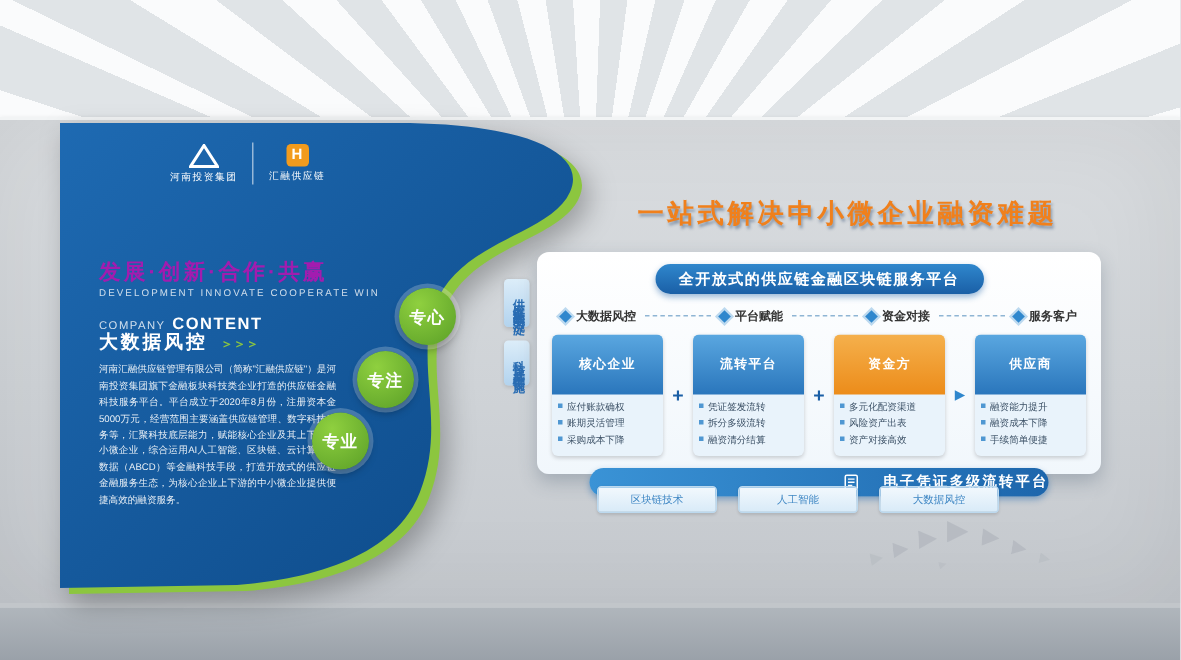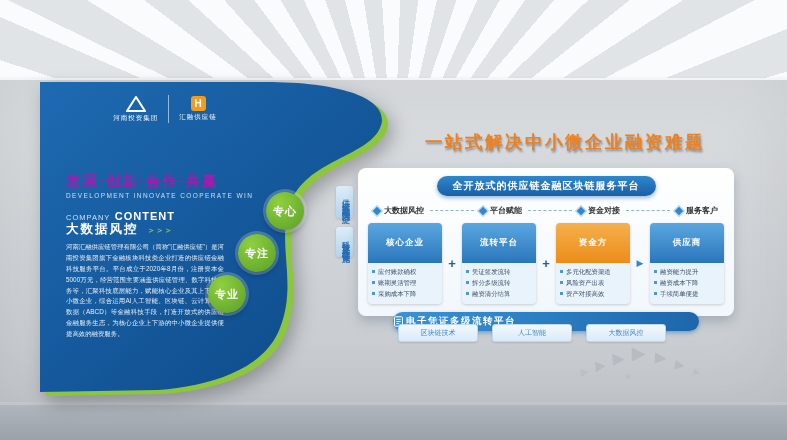--- a/index.html
+++ b/index.html
@@ -80,21 +80,21 @@
   .card.orange .chead { background:linear-gradient(180deg,#f5b04c,#ec8c1a); }
   .cbody { padding:3px 4px 4px; }
   .citem { font-size:6.4px; color:#3c5166; line-height:1.75; white-space:nowrap; }
   .citem::before { content:""; display:inline-block; width:3px; height:3px; background:#4f97d2; margin-right:3px; vertical-align:1px; }
   .sep { flex:1; display:flex; align-items:center; justify-content:center; font-weight:bold; }
   .sep.plus { color:#1a5fa6; font-size:13px; }
   .sep.arrow { color:#2f87cd; font-size:9px; }
 
   .banner { margin:8px auto 0; width:306px; height:19px;
     background:linear-gradient(90deg,#3a93d6,#1d66ac); border-radius:10px;
-    display:flex; align-items:center; justify-content:flex-start; gap:2px; color:#fff;
+    display:flex; align-items:center; justify-content:flex-end; gap:16px; color:#fff;
     font-size:9.5px; font-weight:bold; letter-spacing:1.5px; box-shadow:0 2px 4px rgba(29,102,172,.45); }
 
   .tags { position:absolute; left:398px; top:324px; width:268px; display:flex; justify-content:space-between; }
   .tag { width:80px; text-align:center; font-size:7px; color:#3f87c4;
     background:linear-gradient(180deg,#f2f8fd,#d9ebf8); border:1px solid #bcd9ef; border-radius:3px;
     padding:3px 0; box-shadow:0 1px 2px rgba(0,0,0,.12); }
 
   
   .decor { position:absolute; left:578px; top:342px; width:130px; height:42px; }
   .tri { position:absolute; width:13px; height:13px; background:#b4b9bf; clip-path:polygon(0 0,100% 50%,0 100%); opacity:.85; }

